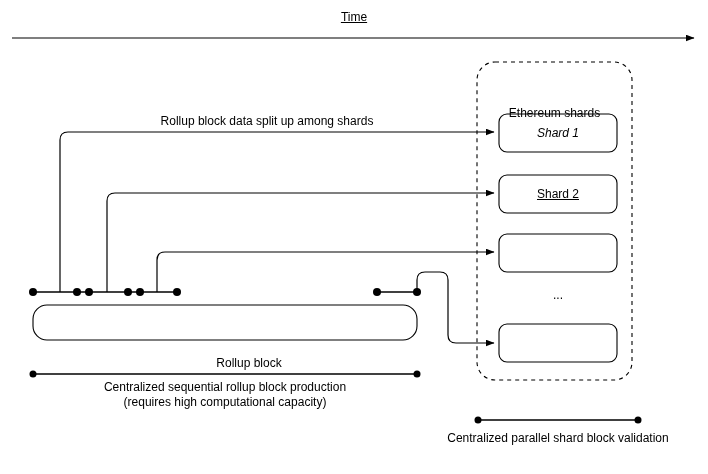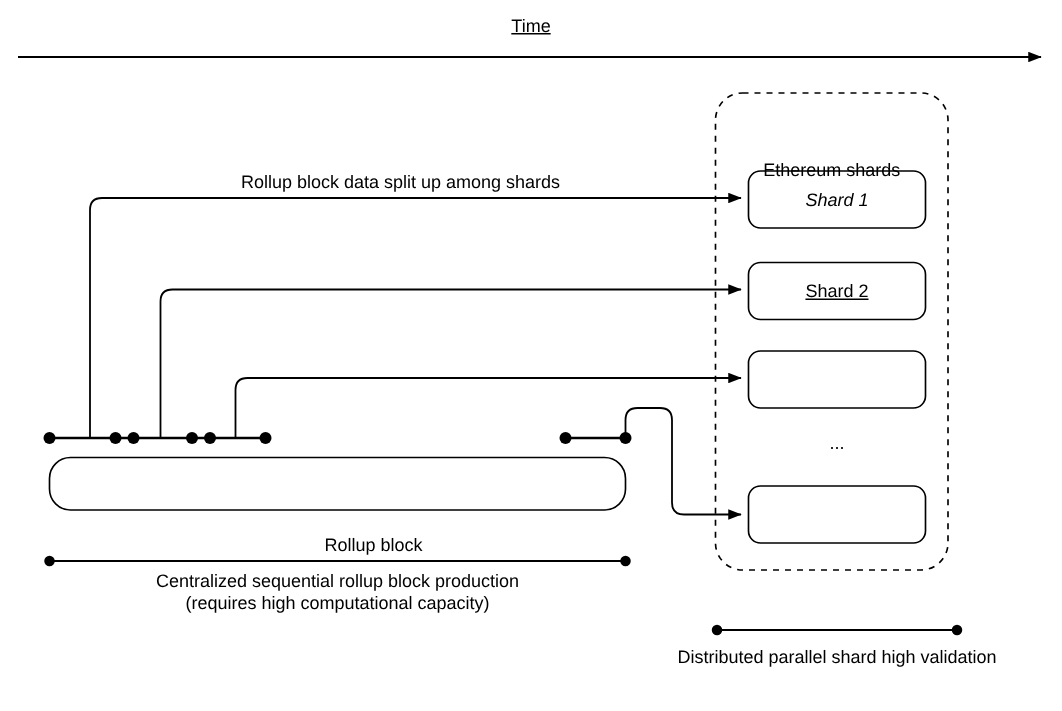--- a/index.html
+++ b/index.html
@@ -133,15 +133,15 @@
 
   <div class="shard-label" style="left:499px; top:288px;">...</div>
 
 
   <div class="lbl" style="left:33px; top:315px; width:432px;margin-top:41px;">Rollup block</div>
 
   <div class="lbl" style="left:33px; top:380px; width:384px;">Centralized sequential rollup block production</div>
 
   <div class="lbl" style="left:33px; top:395px; width:384px;">(requires high computational capacity)</div>
 
-  <div class="lbl" style="left:428px; top:431px; width:260px;">Distributed parallel shard high validation</div>
+  <div class="lbl" style="left:428px; top:431px; width:260px;">Centralized parallel shard block validation</div>
 
 </div>
 
 </body></html>

